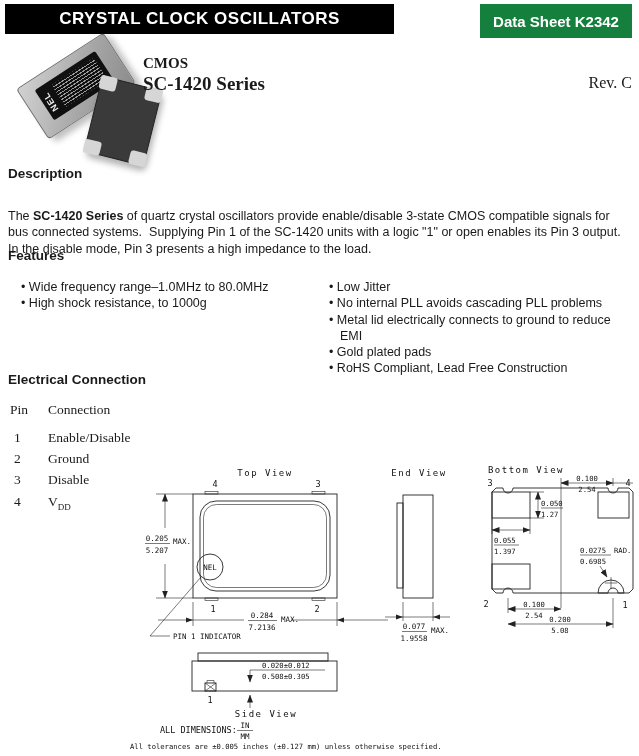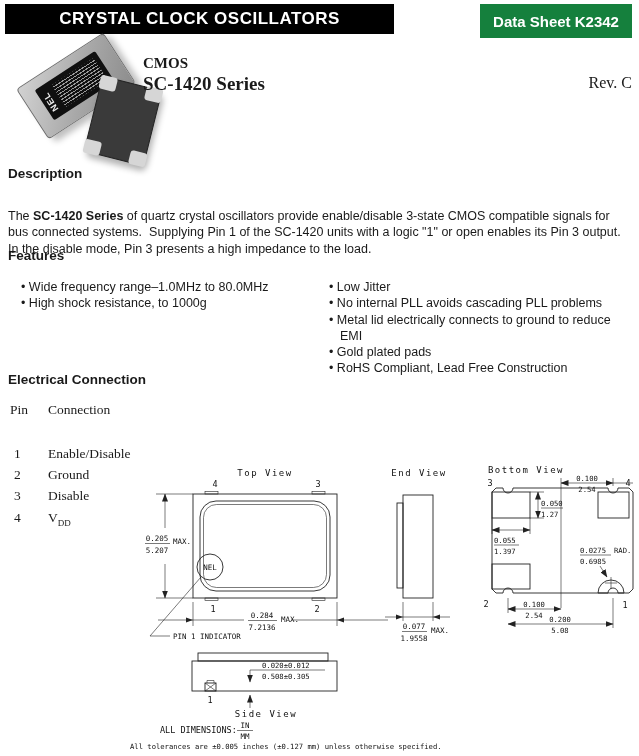--- a/index.html
+++ b/index.html
@@ -46,21 +46,21 @@
   .feat-col ul{margin:13px;padding:0;list-style:none;}
   .feat-col li{padding-left:11px;text-indent:-11px;}
   .feat-col li::before{content:"• ";}
   .fl{left:8px;width:298px;} .fr{left:316px;width:330px;}
 
   .watermark{position:absolute;left:175px;top:332px;font-size:50px;letter-spacing:6px;
        color:#9fc3ee;opacity:.8;z-index:1;white-space:nowrap;}
 
   .pin-table{position:absolute;left:10px;top:402px;font-family:"Liberation Serif",serif;
        font-size:13.5px;z-index:2;}
-  .pin-head{display:grid;grid-template-columns:36px auto;margin-bottom:28px;}
+  .pin-head{display:grid;grid-template-columns:36px auto;margin-bottom:12px;}
   .pin-row{display:grid;grid-template-columns:36px auto;line-height:16.5px;}
   .pin-row .num{padding-left:4px;}
   .pin-row .conn,.pin-head .conn{padding-left:2px;}
   sub{font-size:9px;}
 
   
   .draw{position:absolute;left:0;top:456px;z-index:2;}
   .draw text{fill:#111;font-family:"DejaVu Sans Mono",monospace;}
   .vt{font-size:9px;letter-spacing:1.5px;}
   .pn{font-size:8.5px;}

